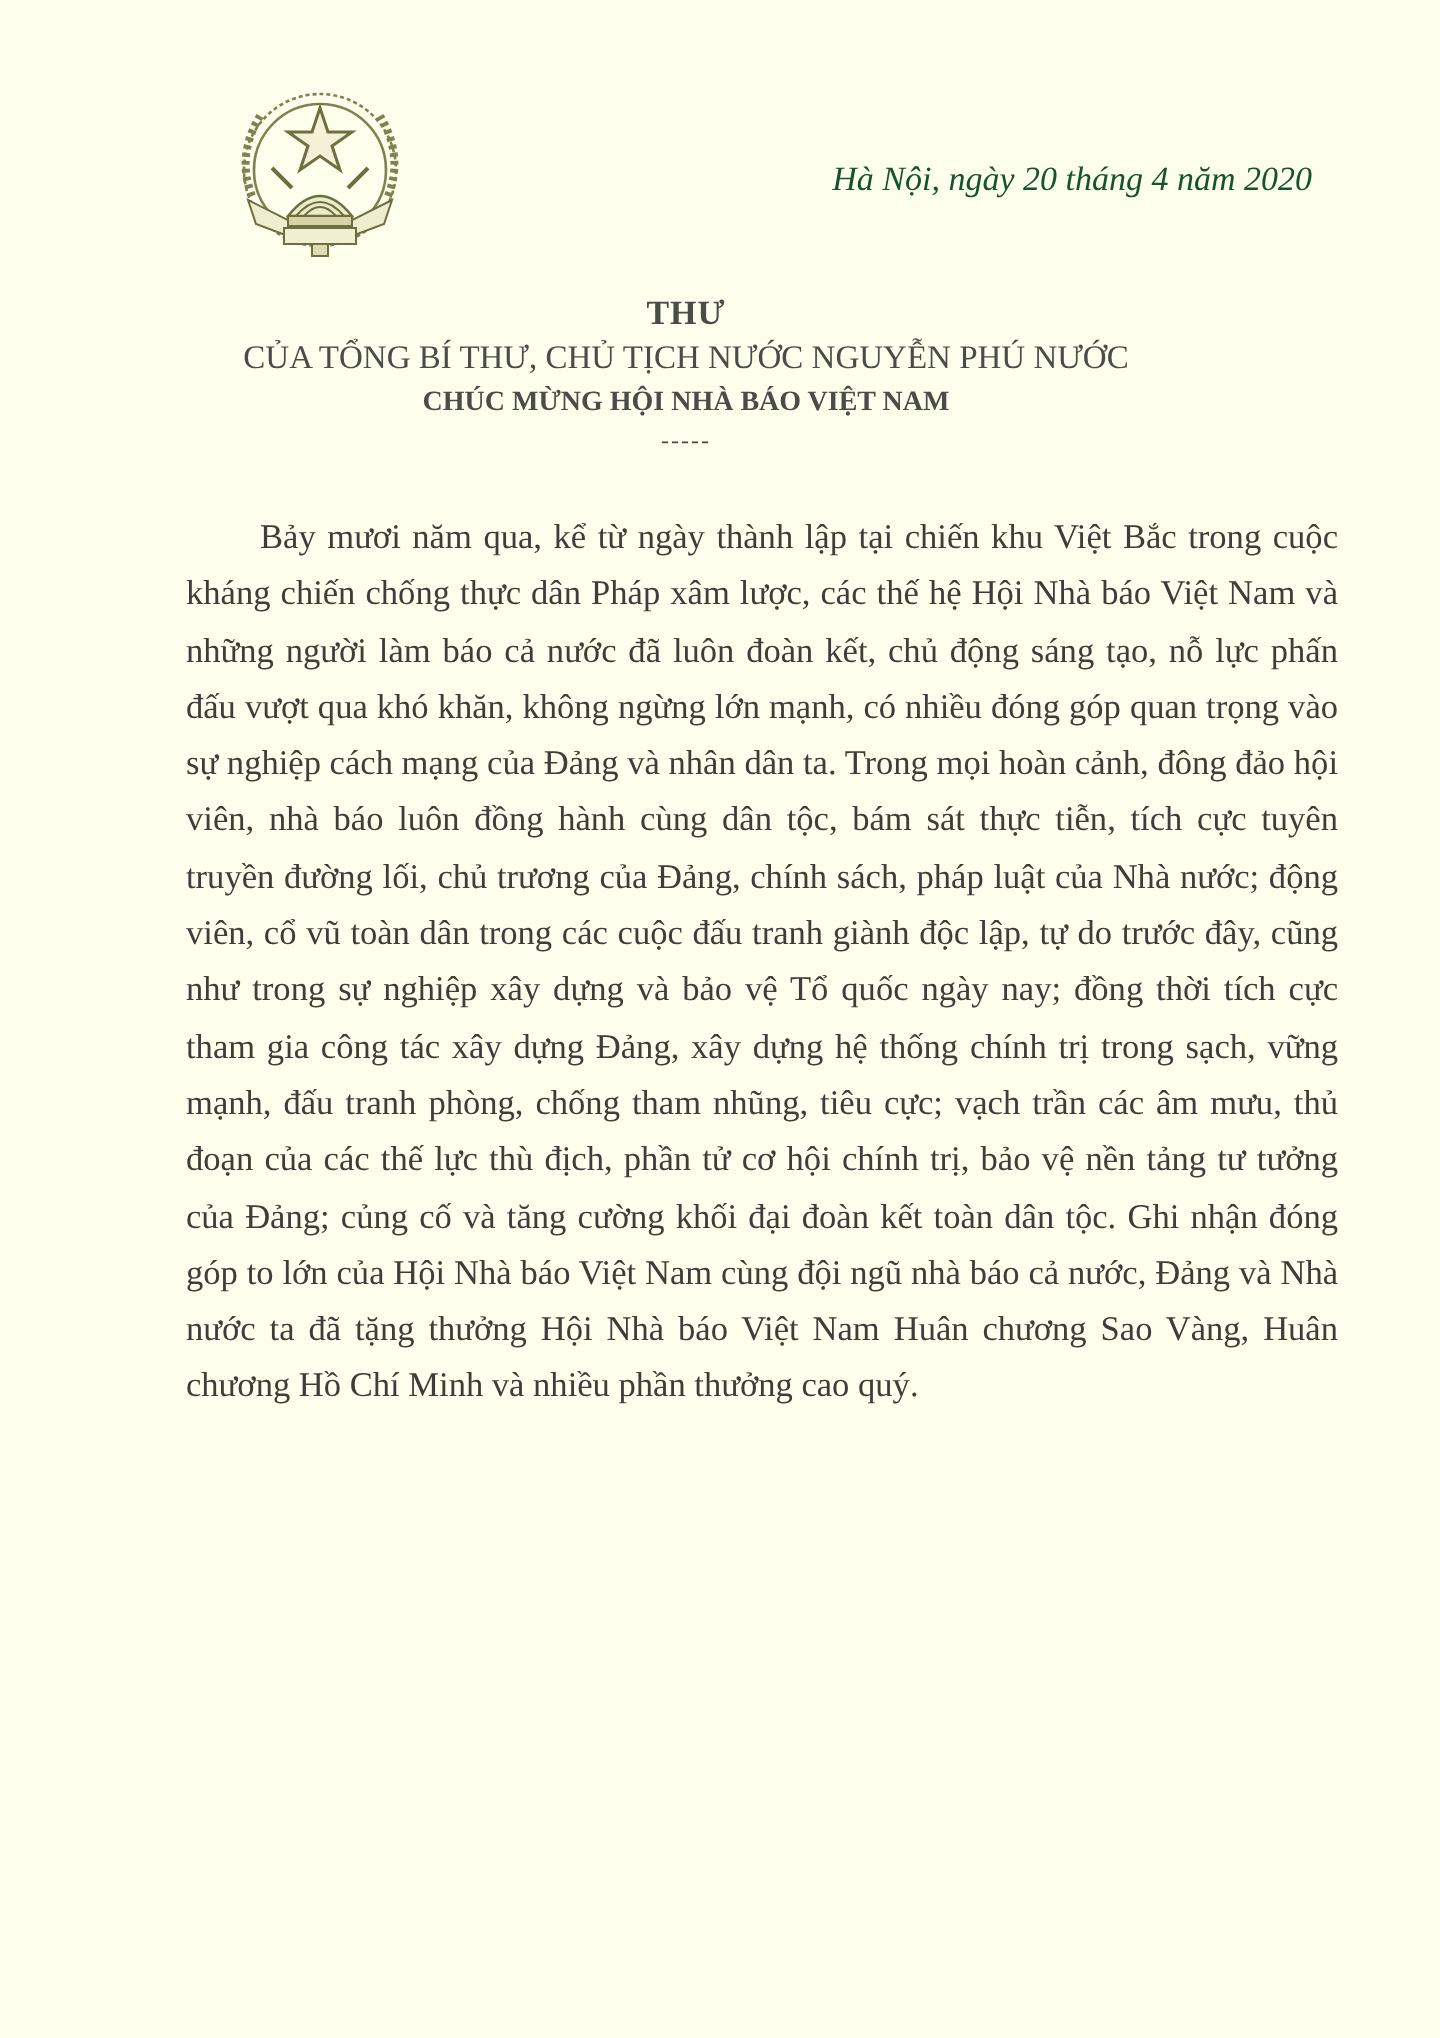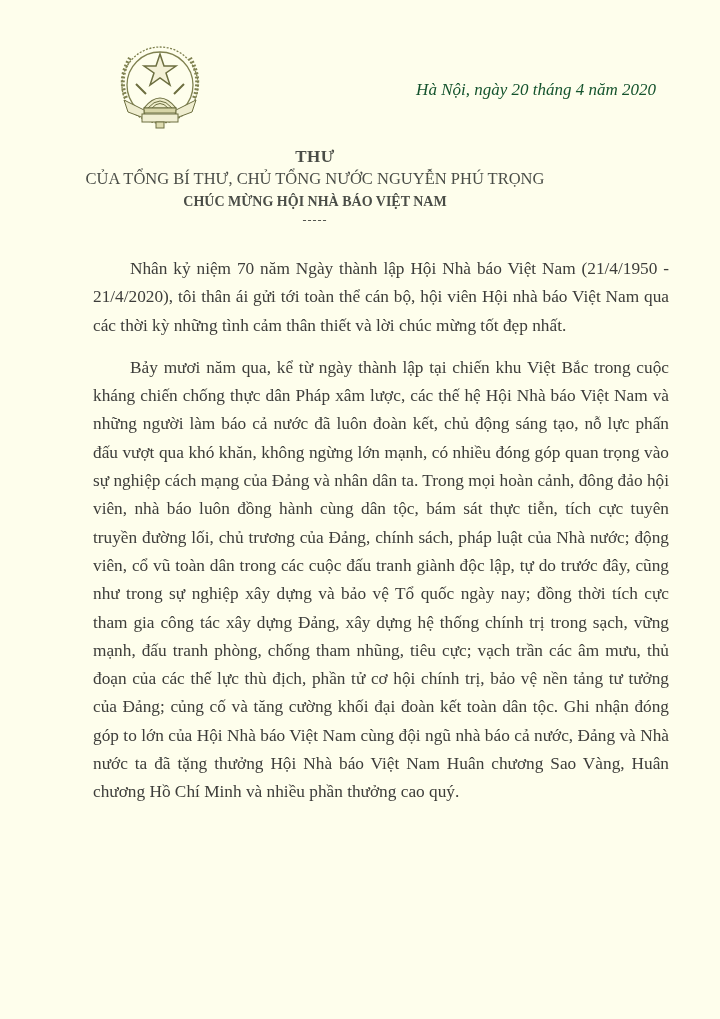--- a/index.html
+++ b/index.html
@@ -14,20 +14,21 @@
   .emblem {
     position: absolute; left: 110px; top: 38px; width: 100px; height: 100px;
   }
   .dateline {
     position: absolute; right: 64px; top: 80px;
     font-style: italic; font-size: 17px; color: #14532d;
   }
   .heading-block {
     position: absolute; left: 0; top: 146px; width: 630px; text-align: center;
     color: #4a4d47;
+    padding-left: 28px;
   }
   .h-thu { font-weight: bold; font-size: 17px; line-height: 22px; letter-spacing: 0.5px; }
   .h-sub { font-size: 16.5px; line-height: 22px; }
   .h-main { font-weight: bold; font-size: 14px; line-height: 23px; }
   .h-dash { font-size: 12px; line-height: 14px; letter-spacing: 1px; }
   .body-text {
     position: absolute; left: 93px; width: 576px;
     font-size: 17.3px; line-height: 28.3px; text-align: justify;
   }
   .body-text p { margin: 0 0 14px 0; text-indent: 37px; text-align: justify; }
@@ -56,23 +57,22 @@
       <rect x="32" y="76" width="36" height="8" fill="#f1efd3" stroke="#6d6f40" stroke-width="1"></rect>
       <rect x="46" y="84" width="8" height="6" fill="#dedcb0" stroke="#6d6f40" stroke-width="1"></rect>
       <path d="M26 46 L36 56 M74 46 L64 56" stroke="#6d6f40" stroke-width="2"></path>
     </svg>
   </div>
 
   <div class="dateline">Hà Nội, ngày 20 tháng 4 năm 2020</div>
 
   <div class="heading-block">
     <div class="h-thu">THƯ</div>
-    <div class="h-sub">CỦA TỔNG BÍ THƯ, CHỦ TỔNG NƯỚC NGUYỄN PHÚ TRỌNG</div>
+    <div class="h-sub">CỦA TỔNG BÍ THƯ, CHỦ TỊCH NƯỚC NGUYỄN PHÚ NƯỚC</div>
     <div class="h-main">CHÚC MỪNG HỘI NHÀ BÁO VIỆT NAM</div>
     <div class="h-dash">-----</div>
   </div>
 
   <div class="body-text para1">
-    <p>Nhân kỷ niệm 70 năm Ngày thành lập Hội Nhà báo Việt Nam (21/4/1950 - 21/4/2020), tôi thân ái gửi tới toàn thể cán bộ, hội viên Hội nhà báo Việt Nam qua các thời kỳ những tình cảm thân thiết và lời chúc mừng tốt đẹp nhất.</p>
     <p>Bảy mươi năm qua, kể từ ngày thành lập tại chiến khu Việt Bắc trong cuộc kháng chiến chống thực dân Pháp xâm lược, các thế hệ Hội Nhà báo Việt Nam và những người làm báo cả nước đã luôn đoàn kết, chủ động sáng tạo, nỗ lực phấn đấu vượt qua khó khăn, không ngừng lớn mạnh, có nhiều đóng góp quan trọng vào sự nghiệp cách mạng của Đảng và nhân dân ta. Trong mọi hoàn cảnh, đông đảo hội viên, nhà báo luôn đồng hành cùng dân tộc, bám sát thực tiễn, tích cực tuyên truyền đường lối, chủ trương của Đảng, chính sách, pháp luật của Nhà nước; động viên, cổ vũ toàn dân trong các cuộc đấu tranh giành độc lập, tự do trước đây, cũng như trong sự nghiệp xây dựng và bảo vệ Tổ quốc ngày nay; đồng thời tích cực tham gia công tác xây dựng Đảng, xây dựng hệ thống chính trị trong sạch, vững mạnh, đấu tranh phòng, chống tham nhũng, tiêu cực; vạch trần các âm mưu, thủ đoạn của các thế lực thù địch, phần tử cơ hội chính trị, bảo vệ nền tảng tư tưởng của Đảng; củng cố và tăng cường khối đại đoàn kết toàn dân tộc. Ghi nhận đóng góp to lớn của Hội Nhà báo Việt Nam cùng đội ngũ nhà báo cả nước, Đảng và Nhà nước ta đã tặng thưởng Hội Nhà báo Việt Nam Huân chương Sao Vàng, Huân chương Hồ Chí Minh và nhiều phần thưởng cao quý.</p>
   </div>
 
 </div>
 
 </body></html>

